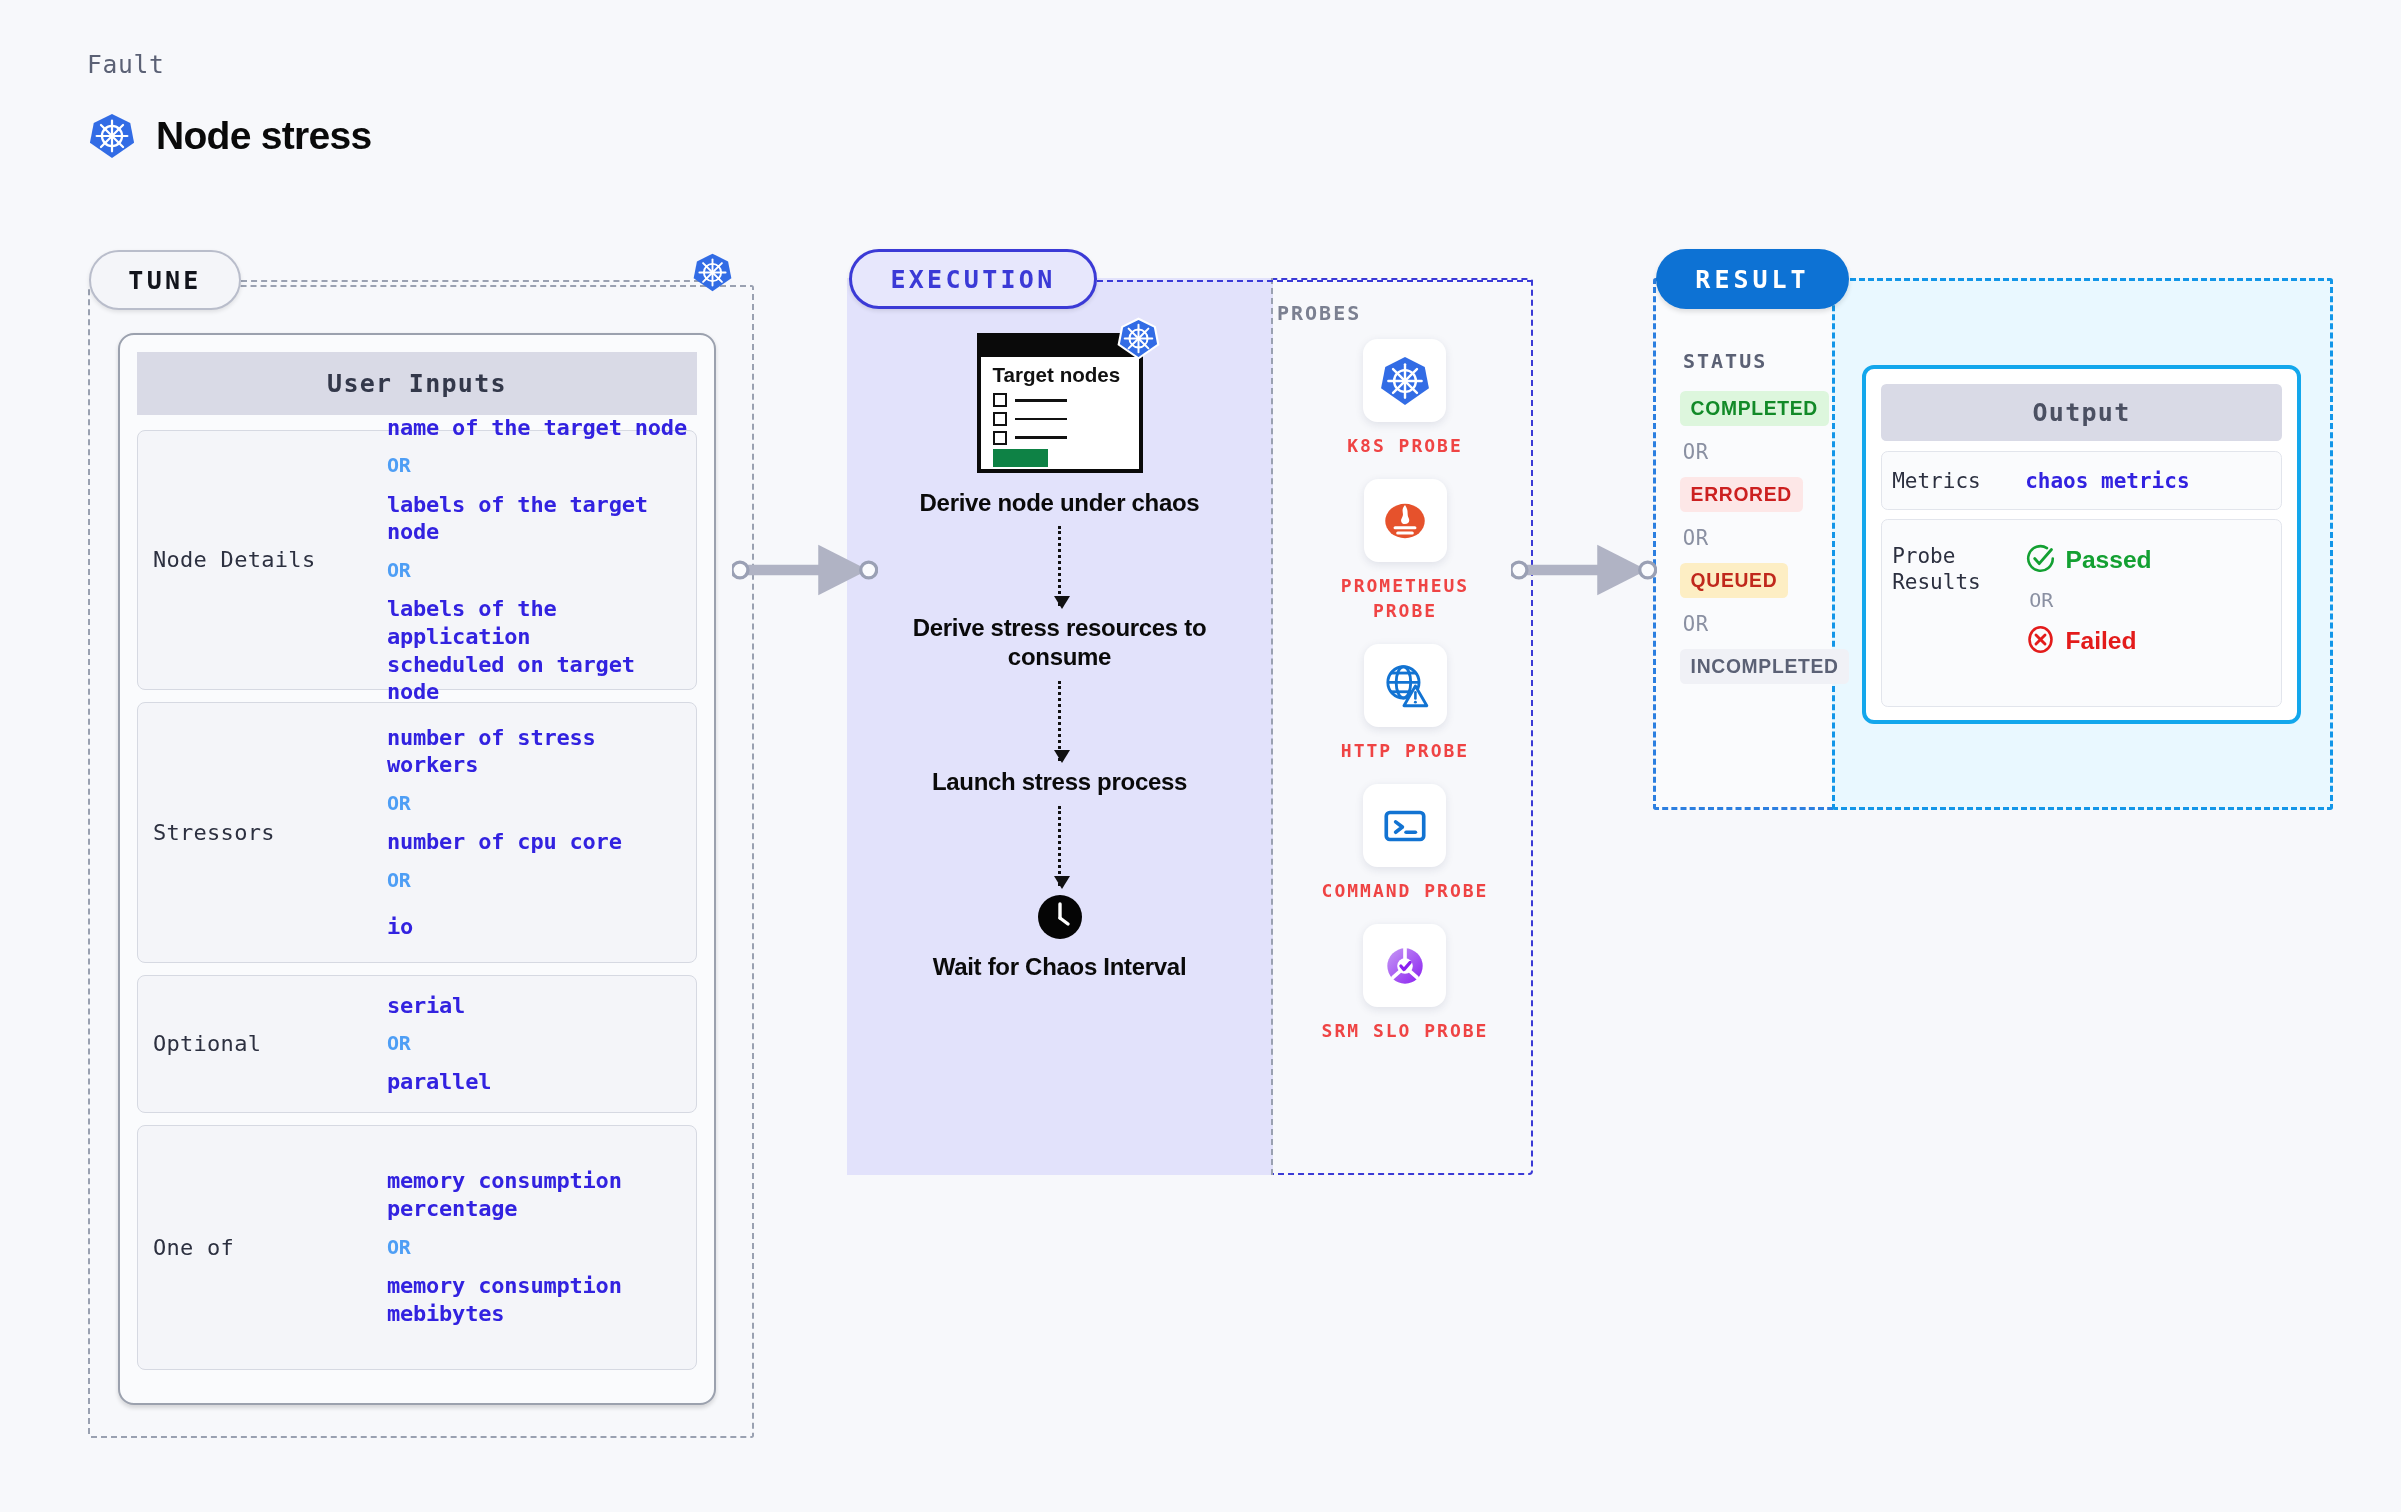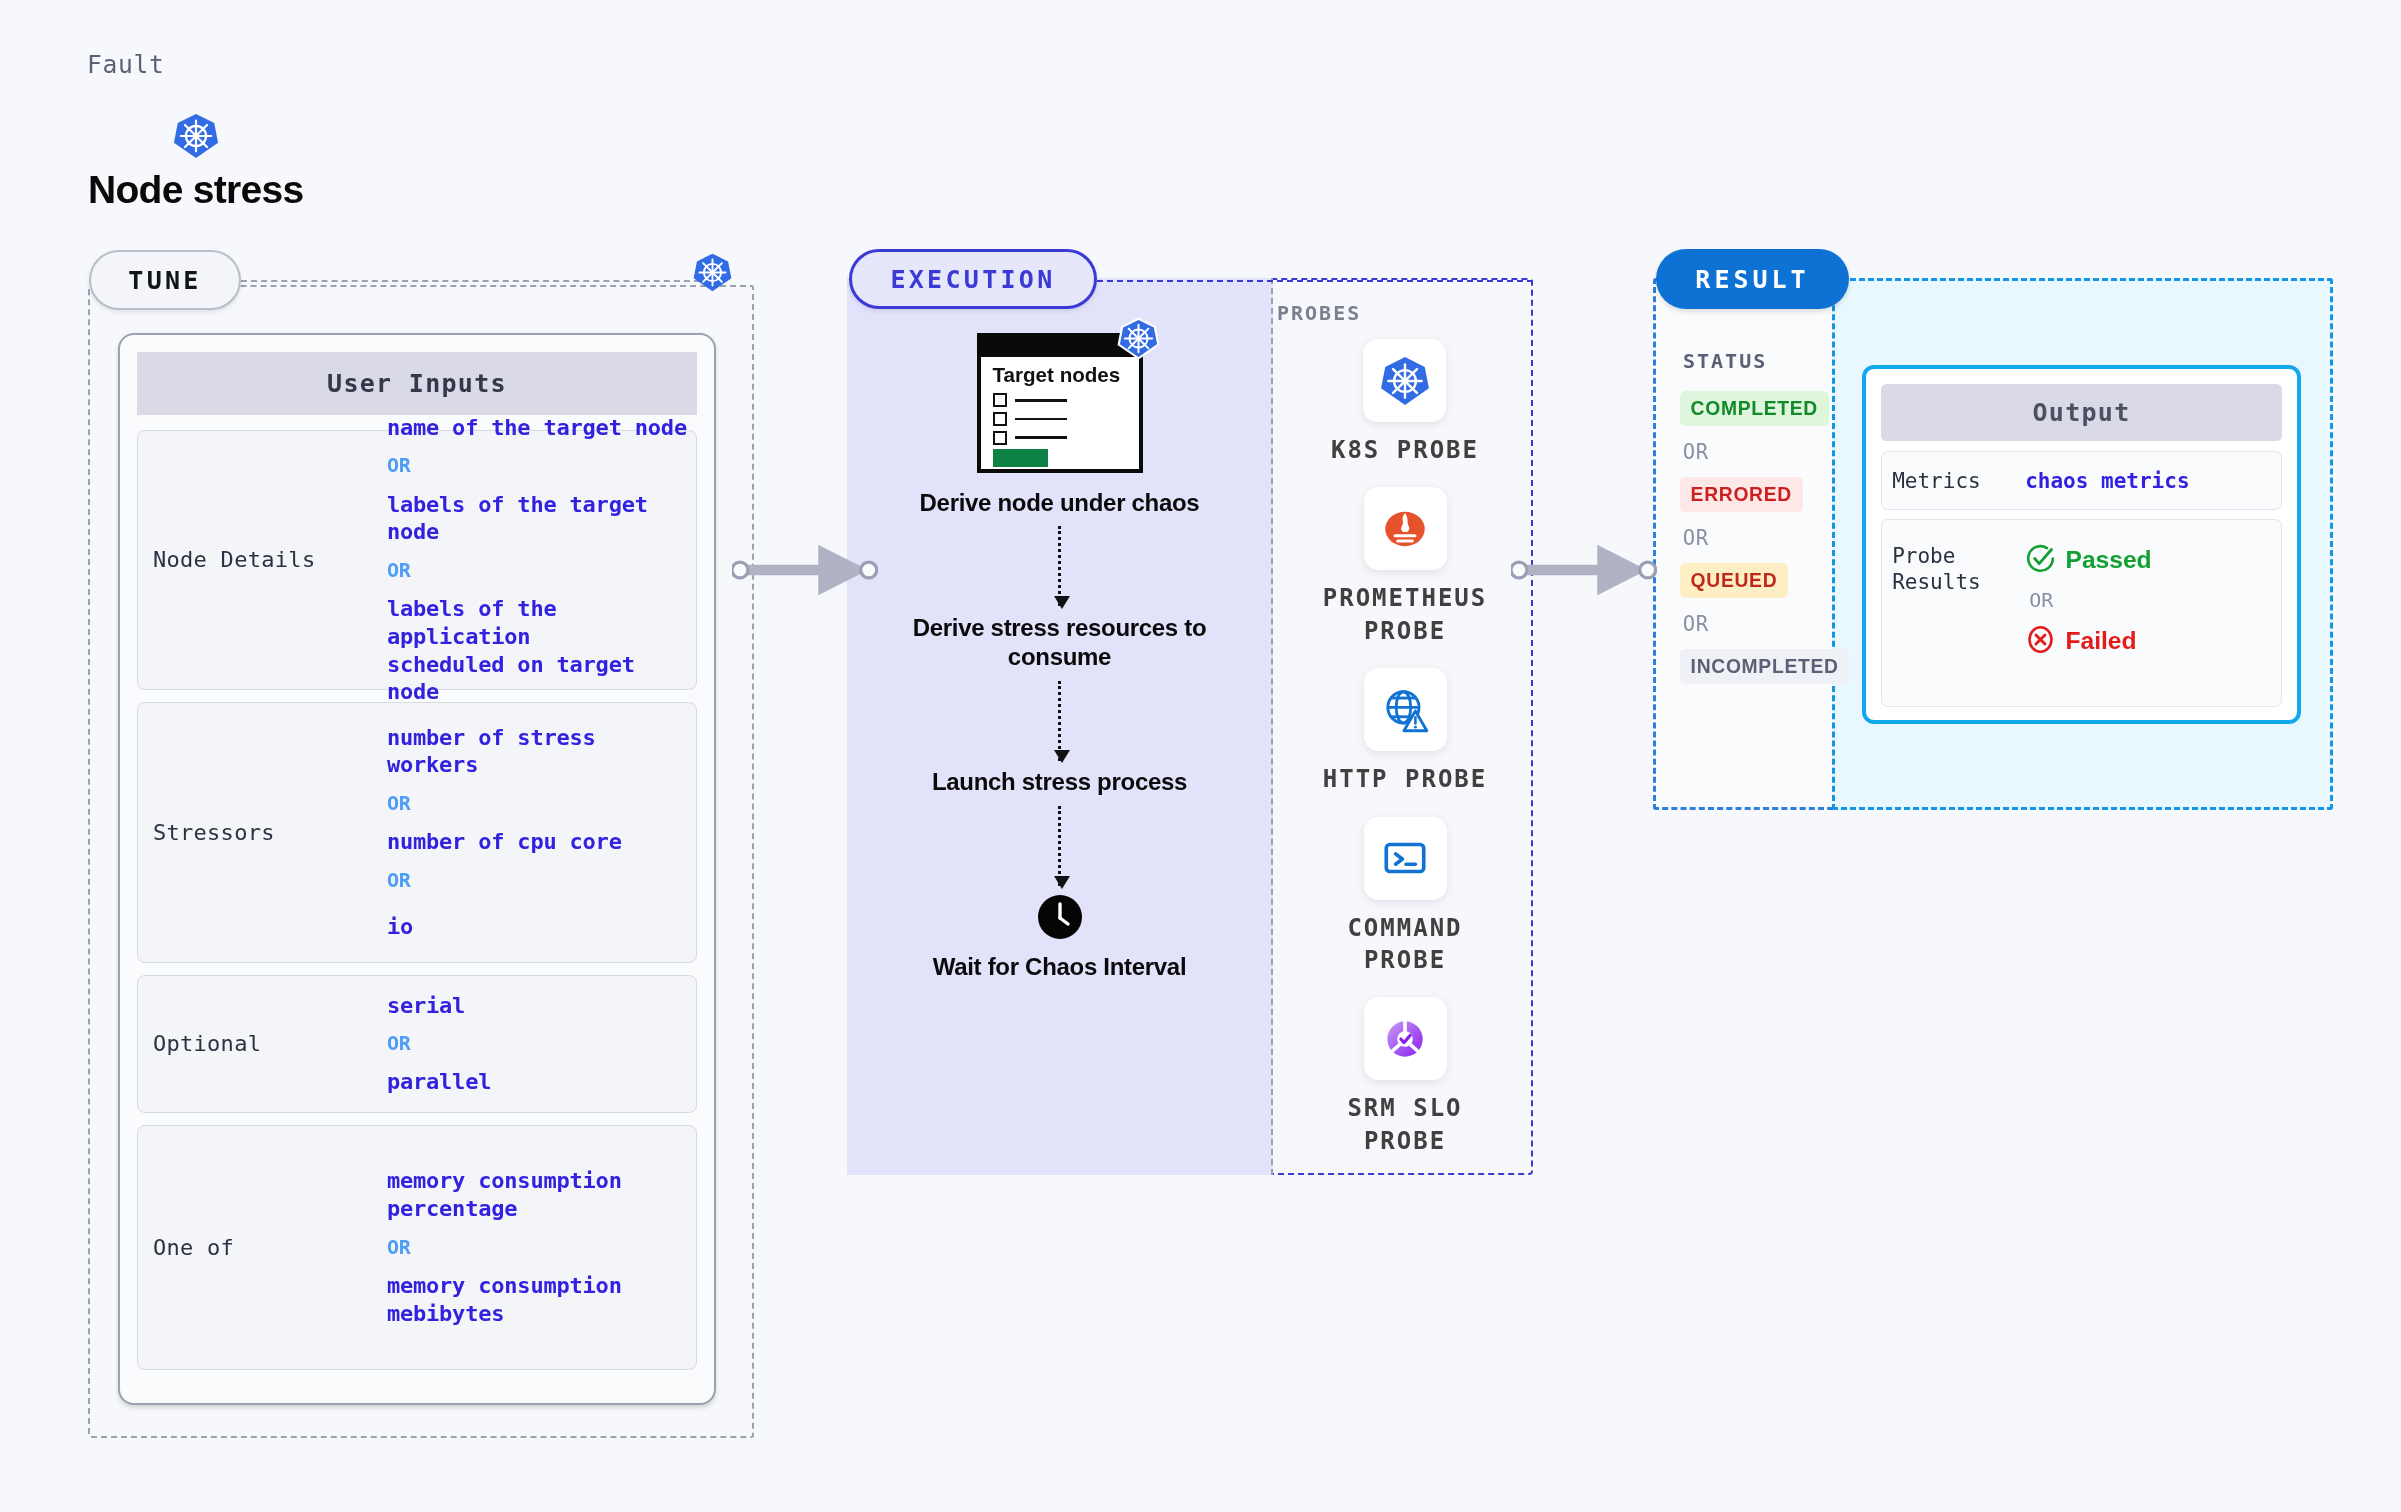--- a/index.html
+++ b/index.html
@@ -12,21 +12,21 @@
   }
 
   
   #fault-label {
     position: absolute; left: 87px; top: 50px;
     font-family: "DejaVu Sans Mono", monospace;
     font-size: 24.6px; color: #5b6175; letter-spacing: 0.7px;
   }
   #fault-title-row {
     position: absolute; left: 88px; top: 112px;
-    display: flex; align-items: center; gap: 8px; flex-direction: column;
+    display: flex; align-items: center; gap: 20px;
   }
   #fault-title {
     font-size: 39px; font-weight: 700; color: #0a0a0a;
     letter-spacing: -0.7px;
   }
   .k8s-ico { display:block; }
 
   
   #tune-region {
     position: absolute; left: 88px; top: 285px;
@@ -196,21 +196,21 @@
   }
   .probe-item { display: flex; flex-direction: column; align-items: center; margin-bottom: 21px; }
   .probe-tile {
     width: 83px; height: 83px; background: #fff;
     border-radius: 14.6px; box-shadow: 0 2.7px 8px rgba(30,40,80,.10);
     display: flex; align-items: center; justify-content: center;
     margin-bottom: 12px;
   }
   .probe-name {
     font-family: "DejaVu Sans Mono", monospace;
-    font-size: 24px; color: #404040; letter-spacing: 2px; font-weight: 700;
+    font-size: 18px; color: #ef4444; letter-spacing: 2px; font-weight: 700;
     text-align: center; line-height: 1.35;
   }
 
   
   #result-region {
     position: absolute; left: 1653px; top: 278px;
     width: 226px; height: 532px;
     border: 3.3px dashed #2c7fe0;
     border-radius: 2.7px;
     background: #fafbfd;

